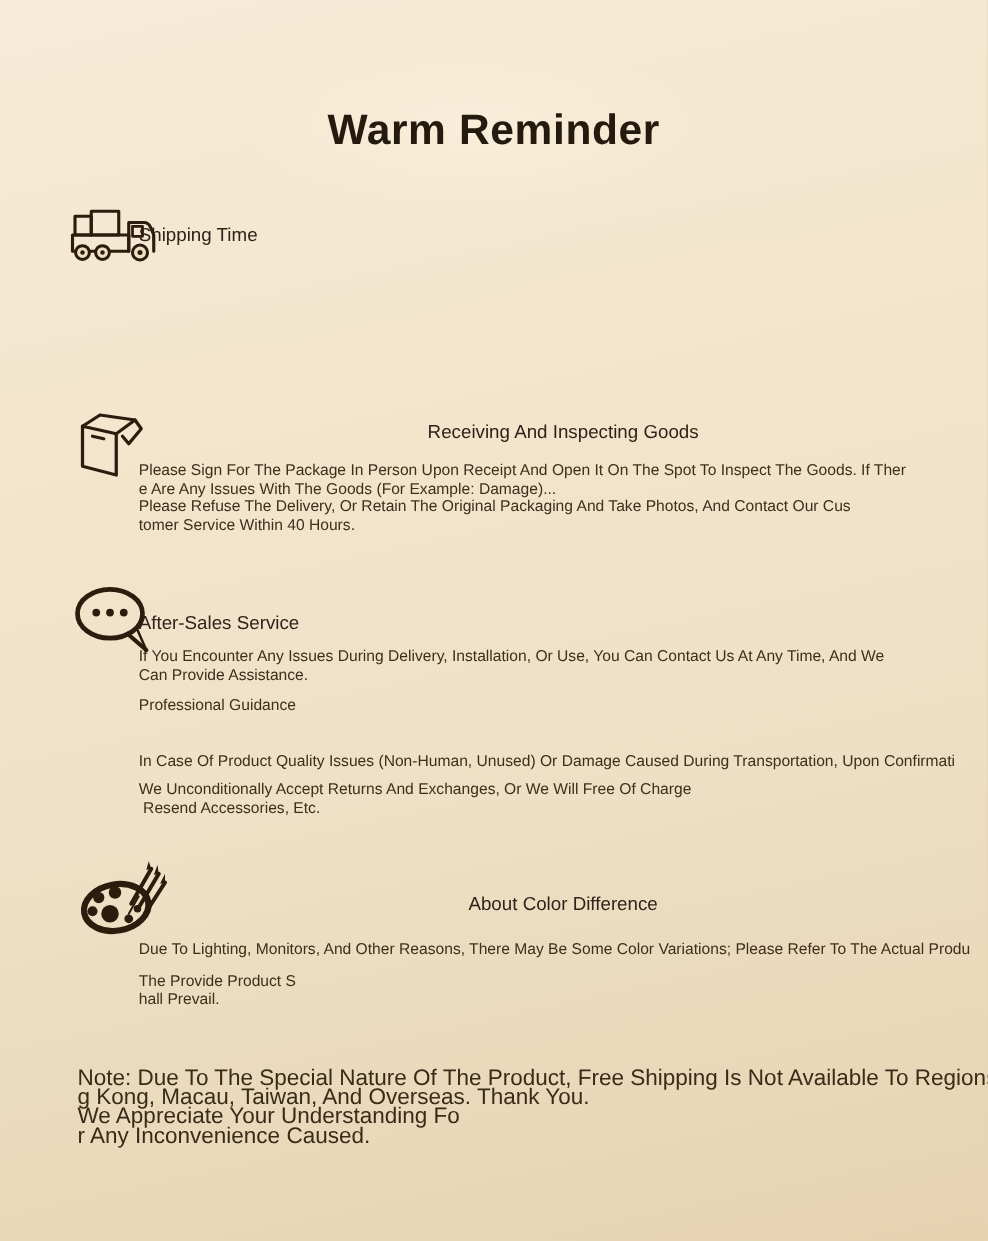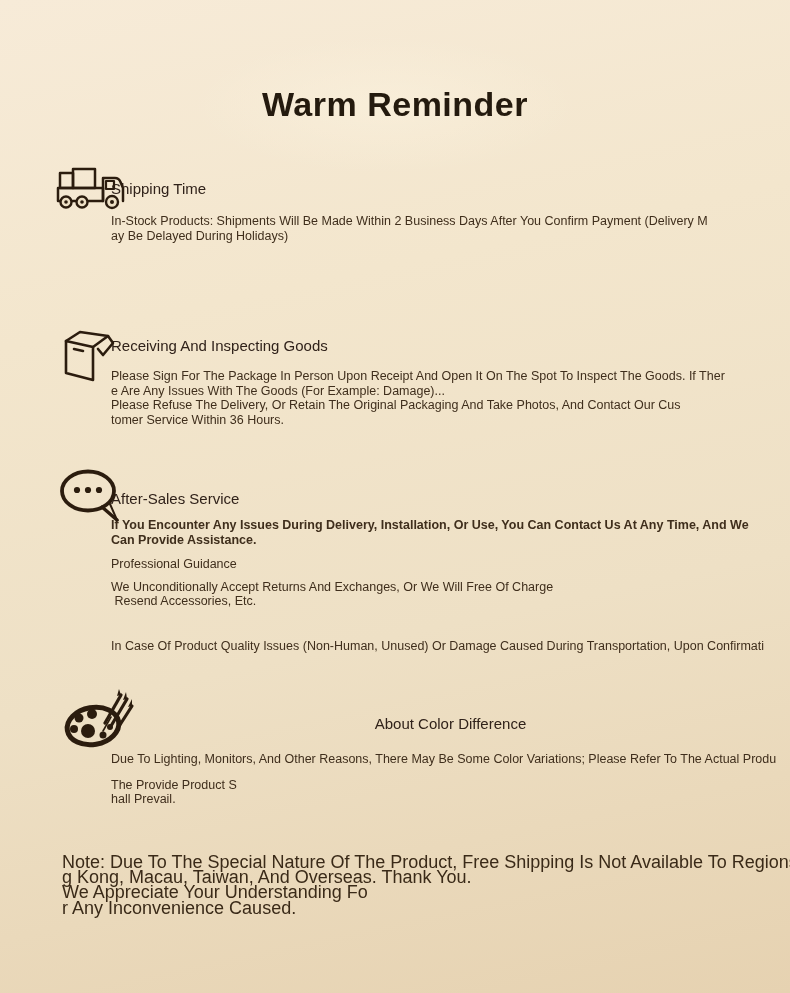--- a/index.html
+++ b/index.html
@@ -49,27 +49,27 @@
     margin: 0;
   }
   .s1 { top: 163px; }
   .s1 .icon-box { left: 0; top: 0; }
   .s1 .heading { margin-top: 18px; }
   .s1 .p0 { margin-top: 18px; }
   .s1 .p1 { margin-top: 10px; }
 
   .s2 { top: 318px; }
   .s2 .icon-box { left: 2px; top: 4px; }
-  .s2 .heading { margin-top: 20px; }
+  .s2 .heading { margin-top: 20px; text-align: center; }
   .s2 .p0 { margin-top: 16px; }
 
   .s3 { top: 467px; }
   .s3 .icon-box { left: 3px; top: 1px; }
   .s3 .heading { margin-top: 24px; }
-  .s3 .p0 { margin-top: 12px; font-weight: bold; }
+  .s3 .p0 { margin-top: 12px; }
   .s3 .p1 { margin-top: 10px; }
   .s3 .p2 { margin-top: 30px; }
   .s3 .p3 { margin-top: 8px; }
 
   .s4 { top: 687px; }
   .s4 .icon-box { left: 4px; top: 0; }
   .s4 .heading { margin-top: 29px; text-align: center; }
   .s4 .p0 { margin-top: 21px; }
   .s4 .p1 { margin-top: 11px; }
 
@@ -103,62 +103,60 @@
         <circle class="wheel" stroke-width="2.4" cx="11" cy="39" r="5.5"></circle>
         <circle class="wheel" stroke-width="2.4" cx="27" cy="39" r="5.5"></circle>
         <circle class="wheel" stroke-width="2.4" cx="57" cy="39" r="6"></circle>
         <circle class="fill" cx="11" cy="39" r="1.8"></circle>
         <circle class="fill" cx="27" cy="39" r="1.8"></circle>
         <circle class="fill" cx="57" cy="39" r="2"></circle>
       </svg>
     </div>
     <div class="content">
       <div class="heading">Shipping Time</div>
-      <p class="para p0">In-Stock Products: Shipments Will Be Made Within 2 Business Days After You Confirm Payment (Delivery M
-ay Be Delayed During Holidays)</p>
     </div>
   </div>
 
   <div class="section s2">
     <div class="icon-box">
       <svg width="60" height="62" viewBox="0 0 60 62">
         <path class="stroke" stroke-width="2.6" d="M9 19 L9 51 L36 58 L36 25 Z"></path>
         <path class="stroke" stroke-width="2.6" d="M9 19 L23 10 L51 14 L36 25"></path>
         <path class="stroke" stroke-width="2.6" d="M51 14 L56 21 L46 33 L41 27"></path>
         <path class="stroke" stroke-width="2.6" d="M17 27 L26 29"></path>
       </svg>
     </div>
     <div class="content">
       <div class="heading">Receiving And Inspecting Goods</div>
       <p class="para p0">Please Sign For The Package In Person Upon Receipt And Open It On The Spot To Inspect The Goods. If Ther
 e Are Any Issues With The Goods (For Example: Damage)...
 Please Refuse The Delivery, Or Retain The Original Packaging And Take Photos, And Contact Our Cus
-tomer Service Within 36 Hours.</p>
+tomer Service Within 40 Hours.</p>
     </div>
   </div>
 
   <div class="section s3">
     <div class="icon-box">
       <svg width="68" height="56" viewBox="0 0 68 56">
         <ellipse class="stroke" stroke-width="3.8" cx="30" cy="23" rx="26" ry="19.5"></ellipse>
         <circle class="fill" cx="19" cy="22" r="3.1"></circle>
         <circle class="fill" cx="30" cy="22" r="3.1"></circle>
         <circle class="fill" cx="41" cy="22" r="3.1"></circle>
         <path class="stroke" stroke-width="3.4" d="M44 39 L59 52"></path>
         <path class="stroke" stroke-width="2" d="M59 52 L52 36"></path>
       </svg>
     </div>
     <div class="content">
       <div class="heading">After-Sales Service</div>
       <p class="para p0">If You Encounter Any Issues During Delivery, Installation, Or Use, You Can Contact Us At Any Time, And We
 Can Provide Assistance.</p>
       <p class="para p1">Professional Guidance</p>
+      <p class="para p2">In Case Of Product Quality Issues (Non-Human, Unused) Or Damage Caused During Transportation, Upon Confirmati</p>
       <p class="para p3">We Unconditionally Accept Returns And Exchanges, Or We Will Free Of Charge
  Resend Accessories, Etc.</p>
-      <p class="para p2">In Case Of Product Quality Issues (Non-Human, Unused) Or Damage Caused During Transportation, Upon Confirmati</p>
     </div>
   </div>
 
   <div class="section s4">
     <div class="icon-box">
       <svg width="76" height="62" viewBox="0 0 76 62">
         <g transform="rotate(-10 34 39)">
           <ellipse class="stroke" stroke-width="5" cx="34" cy="39" rx="26" ry="18.5"></ellipse>
         </g>
         <circle class="fill" cx="20" cy="31" r="4.5"></circle>

